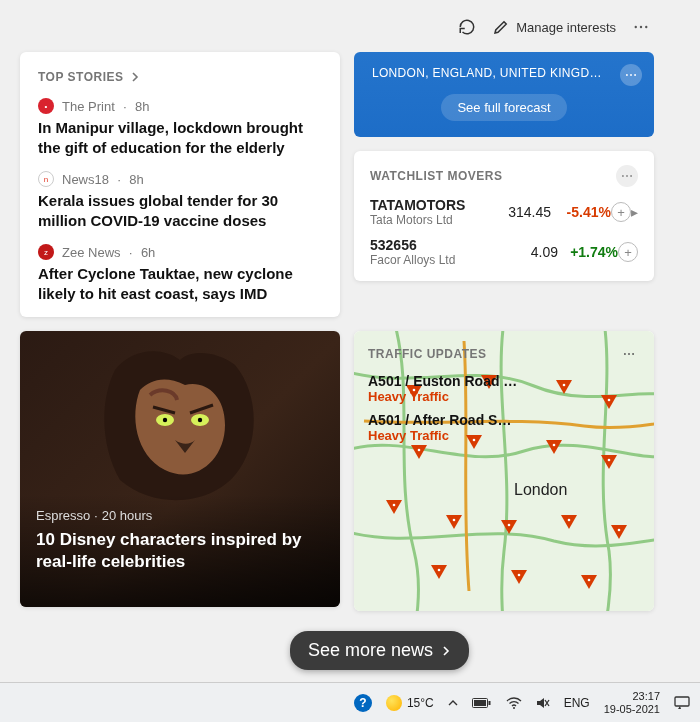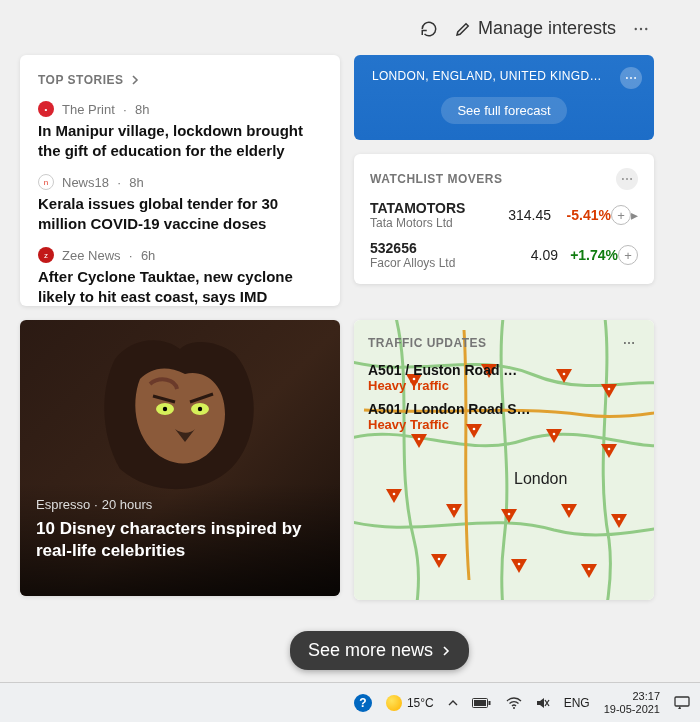--- a/index.html
+++ b/index.html
@@ -1,27 +1,27 @@
 <!DOCTYPE html>
 <html><head>
 <meta charset="utf-8">
 <style>
 * { box-sizing: border-box; margin: 0; padding: 0; }
 body { font-family: "Segoe UI", Arial, sans-serif; width: 700px; height: 722px; background: #f0f0f0; position: relative; overflow: hidden; }
 
 .widgets { padding: 12px 20px 60px 20px; display: grid; grid-template-columns: 320px 300px; gap: 14px; }
 
 .toolbar { grid-column: 1 / 3; display: flex; justify-content: flex-end; align-items: center; gap: 16px; padding: 6px 4px 2px 4px; }
-.tb-btn { background: none; border: none; cursor: pointer; display: flex; align-items: center; gap: 6px; font-size: 18px; color: #333; }
+.tb-btn { background: none; border: none; cursor: pointer; display: flex; align-items: center; gap: 6px; font-size: 13px; color: #333; }
 .icon-refresh, .icon-pencil, .icon-more { width: 18px; height: 18px; display: inline-block; }
 
 .card { background: #fff; border-radius: 6px; box-shadow: 0 1px 4px rgba(0,0,0,0.1); }
 
 
-.top-stories { padding: 18px 18px 0 18px; }
+.top-stories { padding: 18px 18px 14px 18px; }
 .section-title { font-size: 12px; font-weight: 600; letter-spacing: 0.5px; color: #767676; display: flex; align-items: center; gap: 6px; text-transform: uppercase; }
 .story { margin-top: 14px; }
 .story-meta { display: flex; align-items: center; gap: 8px; font-size: 13px; color: #777; }
 .src-dot { width: 16px; height: 16px; border-radius: 50%; display: inline-flex; align-items: center; justify-content: center; font-size: 8px; color: #fff; }
 .story-head { font-size: 15px; font-weight: 600; line-height: 1.3; color: #111; margin-top: 4px; }
 
 
 .weather { background: linear-gradient(180deg, #2474cc, #1d6dc7); color: #fff; border-radius: 6px; padding: 14px 18px 16px 18px; position: relative; }
 .weather-loc { font-size: 12px; font-weight: 400; letter-spacing: 0.3px; }
 .weather-main { display: flex; align-items: center; margin-top: 8px; }
@@ -306,21 +306,21 @@
               <circle cx="12" cy="12" r="1.6"></circle>
               <circle cx="19" cy="12" r="1.6"></circle>
             </svg>
         </div>
       </div>
       <div class="t-item">
         <div class="t-road">A501 / Euston Road …</div>
         <div class="t-status">Heavy Traffic</div>
       </div>
       <div class="t-item">
-        <div class="t-road">A501 / London Road S…</div>
+        <div class="t-road">A501 / After Road S…</div>
         <div class="t-status">Heavy Traffic</div>
       </div>
     </div>
     <div class="city-label">London</div>
   </div>
 
 </div>
 
 <button class="see-more">
   <span>See more news</span>

